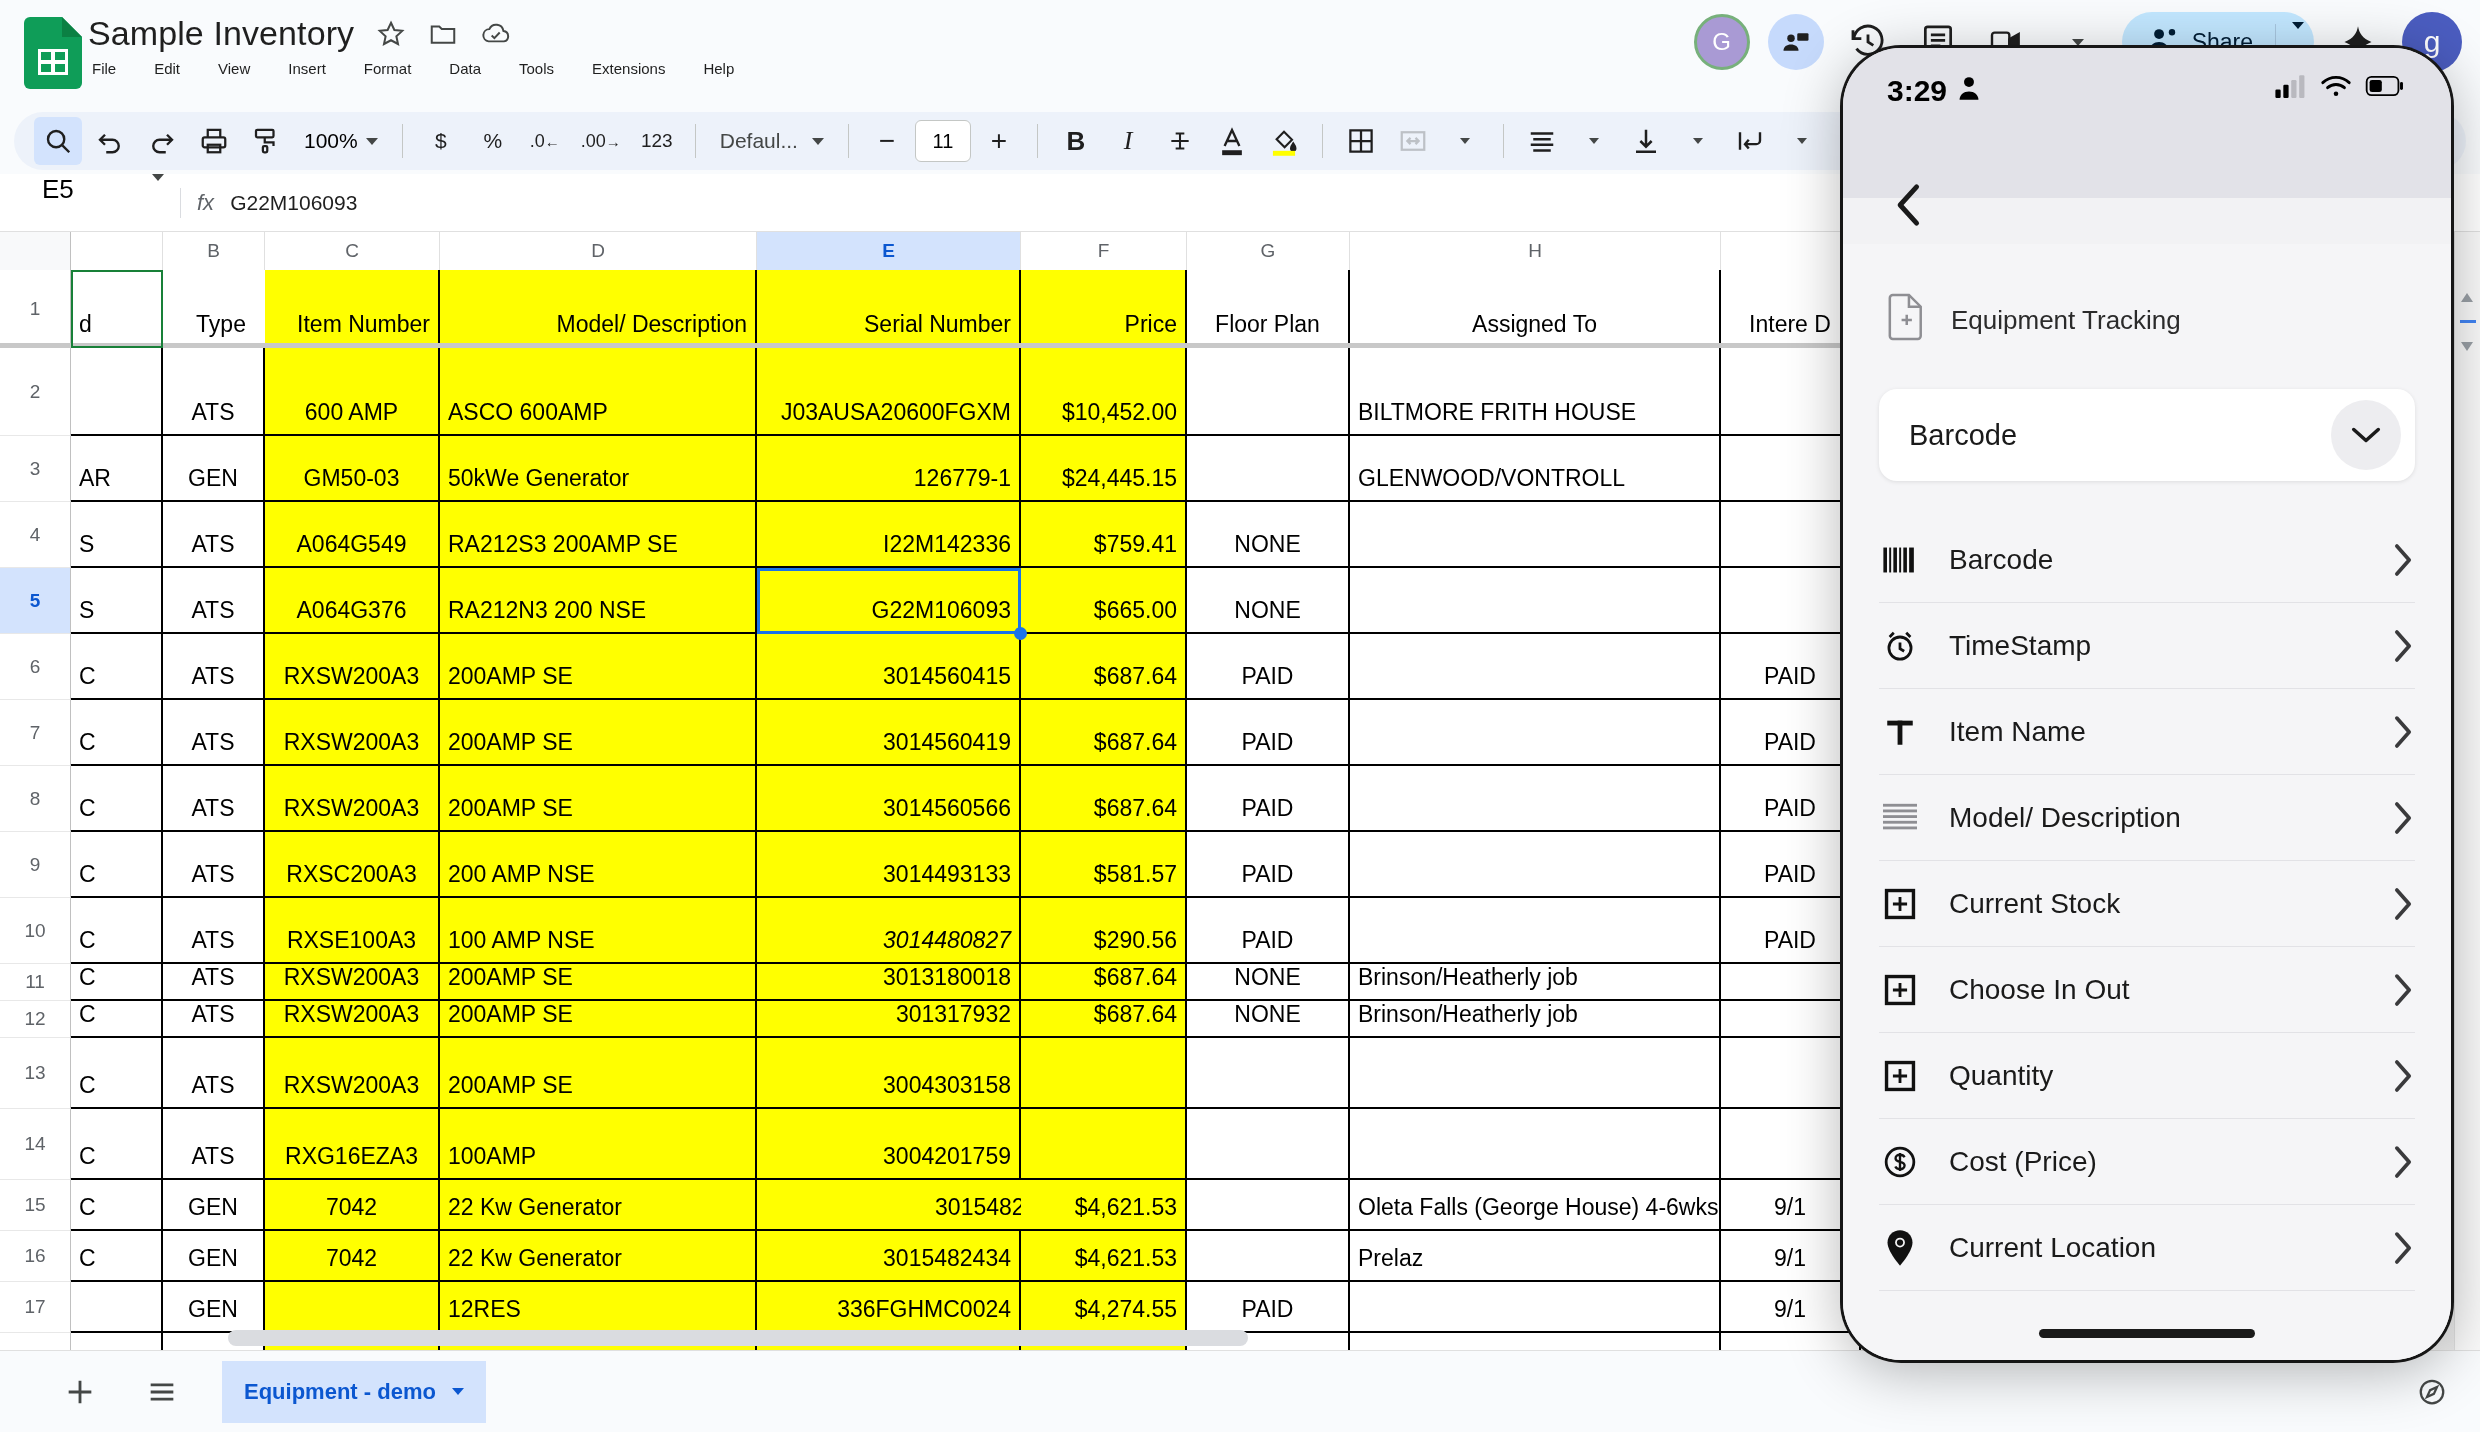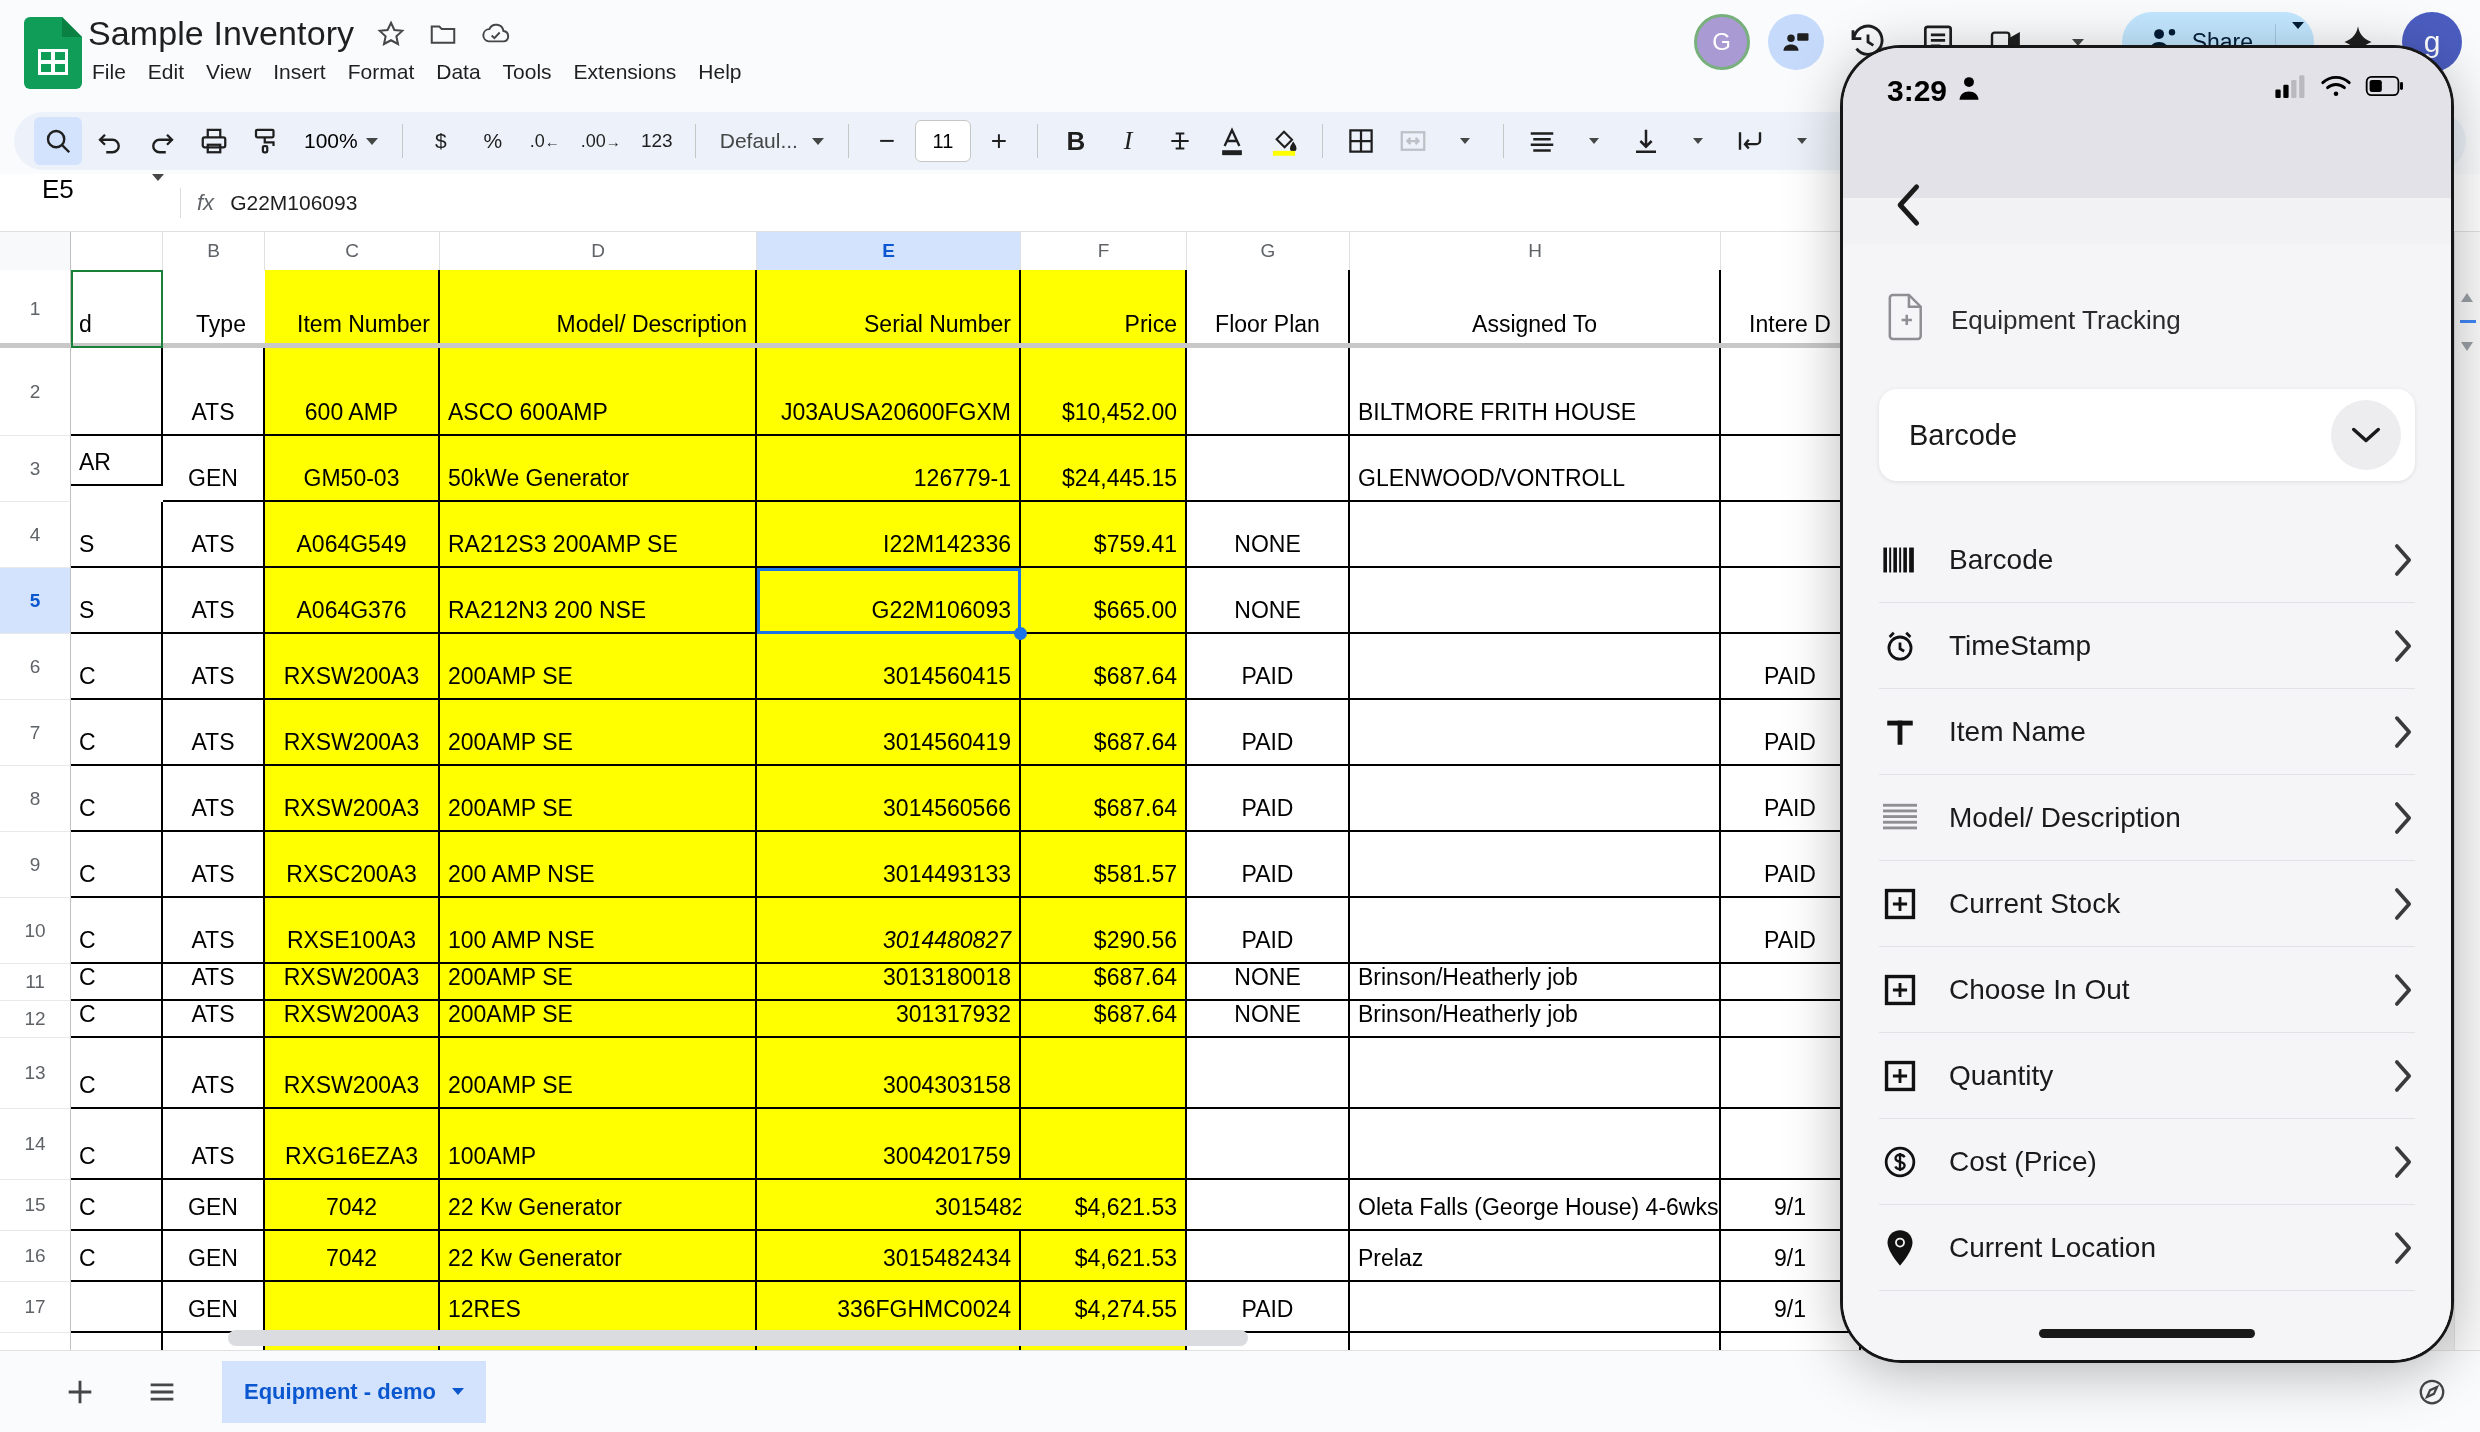--- a/index.html
+++ b/index.html
@@ -22,21 +22,21 @@
   .gs-title-row {
     position: absolute; left: 88px; top: 14px;
     display: flex; align-items: center; gap: 22px;
   }
   .gs-title {
     font-size: 34px; color: #1f1f1f; letter-spacing: .1px; white-space: nowrap;
   }
   .hicon { display:inline-flex; align-items:center; justify-content:center; cursor:pointer; }
   .gs-menu {
     position: absolute; left: 88px; top: 58px;
-    display: flex; gap: 14px; font-size: 21px; color: #1f1f1f;
+    display: flex; gap: 30px; font-size: 15px; color: #1f1f1f;
   }
   .gs-menu > span { cursor: pointer; padding: 2px 4px; border-radius: 4px; }
 
   .gs-header-right {
     position: absolute; right: 18px; top: 12px;
     display: flex; align-items: center; gap: 18px;
   }
   .avatar-g {
     width: 56px; height: 56px; border-radius: 50%;
     background: #a99ad4; color: #fff; font-size: 24px;
@@ -553,21 +553,21 @@
         <div class="cell c hdr" style="left: 1650px; top: 0px; width: 140px; height: 78px;">Intere D</div>
         <div class="cell l" style="left: 0px; top: 78px; width: 92px; height: 88px;"></div>
         <div class="cell c" style="left: 92px; top: 78px; width: 102px; height: 88px;">ATS</div>
         <div class="cell c yellow" style="left: 194px; top: 78px; width: 175px; height: 88px;">600 AMP</div>
         <div class="cell l yellow" style="left: 369px; top: 78px; width: 317px; height: 88px;">ASCO 600AMP</div>
         <div class="cell r yellow" style="left: 686px; top: 78px; width: 264px; height: 88px;">J03AUSA20600FGXM</div>
         <div class="cell r yellow" style="left: 950px; top: 78px; width: 166px; height: 88px;">$10,452.00</div>
         <div class="cell c" style="left: 1116px; top: 78px; width: 163px; height: 88px;"></div>
         <div class="cell l" style="left: 1279px; top: 78px; width: 371px; height: 88px;">BILTMORE FRITH HOUSE</div>
         <div class="cell c" style="left: 1650px; top: 78px; width: 140px; height: 88px;"></div>
-        <div class="cell l" style="left: 0px; top: 166px; width: 92px; height: 50px;">AR</div>
+        <div class="cell l" style="left: 0px; top: 166px; width: 92px; height: 66px;">AR</div>
         <div class="cell c" style="left: 92px; top: 166px; width: 102px; height: 66px;">GEN</div>
         <div class="cell c yellow" style="left: 194px; top: 166px; width: 175px; height: 66px;">GM50-03</div>
         <div class="cell l yellow" style="left: 369px; top: 166px; width: 317px; height: 66px;">50kWe Generator</div>
         <div class="cell r yellow" style="left: 686px; top: 166px; width: 264px; height: 66px;">126779-1</div>
         <div class="cell r yellow" style="left: 950px; top: 166px; width: 166px; height: 66px;">$24,445.15</div>
         <div class="cell c" style="left: 1116px; top: 166px; width: 163px; height: 66px;"></div>
         <div class="cell l" style="left: 1279px; top: 166px; width: 371px; height: 66px;">GLENWOOD/VONTROLL</div>
         <div class="cell c" style="left: 1650px; top: 166px; width: 140px; height: 66px;"></div>
         <div class="cell l" style="left: 0px; top: 232px; width: 92px; height: 66px;">S</div>
         <div class="cell c" style="left: 92px; top: 232px; width: 102px; height: 66px;">ATS</div>

